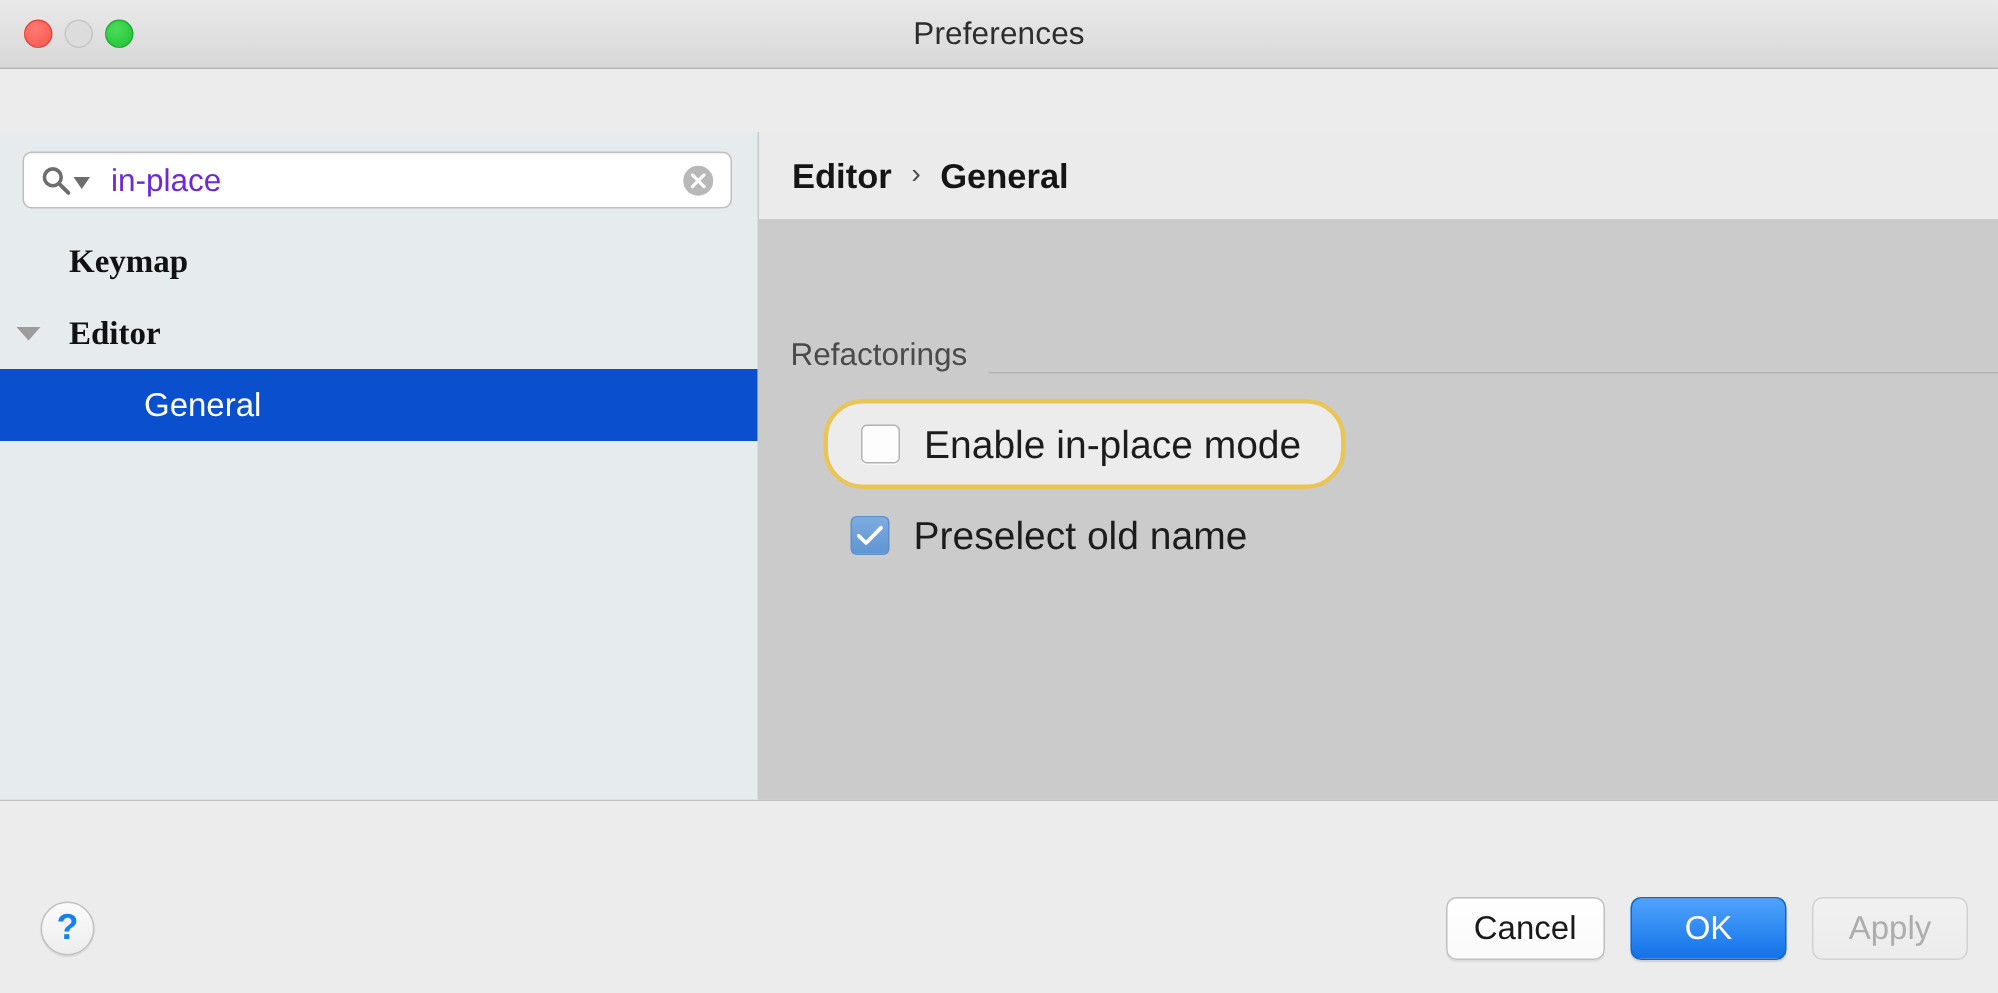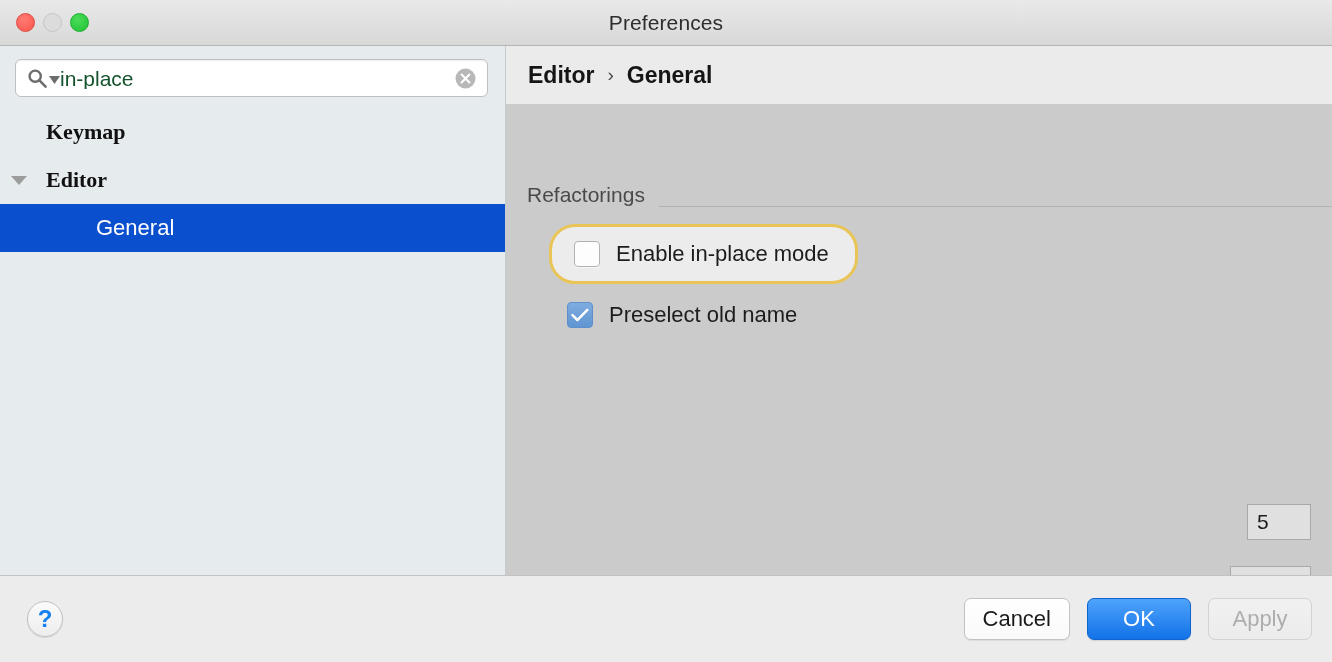--- a/index.html
+++ b/index.html
@@ -15,20 +15,21 @@
     -webkit-font-smoothing: antialiased;
   }
 
   #window {
     position: relative;
     width: 1332px;
     height: 662px;
     background: #ececec;
     display: flex;
     flex-direction: column;
+    gap: 42px;
   }
 
   
   #titlebar {
     position: relative;
     height: 45px;
     flex: 0 0 45px;
     background: linear-gradient(to bottom, #e9e9e9 0%, #d8d8d8 100%);
     border-bottom: 1px solid #b4b4b4;
     display: flex;
@@ -93,22 +94,22 @@
     align-items: center;
   }
   #search-icon-group {
     display: flex;
     align-items: center;
     margin-left: 11px;
     flex: 0 0 auto;
   }
   #search-text {
     font-size: 21px;
-    color: #14532d;
-    margin-left: 0;
+    color: #6d28d9;
+    margin-left: 14px;
     flex: 1 1 auto;
     line-height: 1;
     white-space: nowrap;
     overflow: hidden;
   }
   #clear-btn {
     flex: 0 0 auto;
     margin-right: 11px;
     width: 21px;
     height: 21px;
@@ -224,21 +225,21 @@
   .box.unchecked {
     background: #fdfdfd;
     border: 1px solid #b2b2b2;
     box-shadow: 0 1px 0 rgba(255,255,255,.6);
   }
   .box.checked {
     background: linear-gradient(to bottom, #7dacdf 0%, #5f95d2 100%);
     border: 1px solid #5f90cb;
   }
   .chk-row .lbl {
-    font-size: 22px;
+    font-size: 26px;
     color: #1c1c1c;
     margin-left: 16px;
     white-space: nowrap;
   }
   .chk-row.highlighted {
     border: 3px solid #e9c558;
     border-radius: 26px;
     background: #ececec;
     padding: 0 26px 0 22px;
   }

